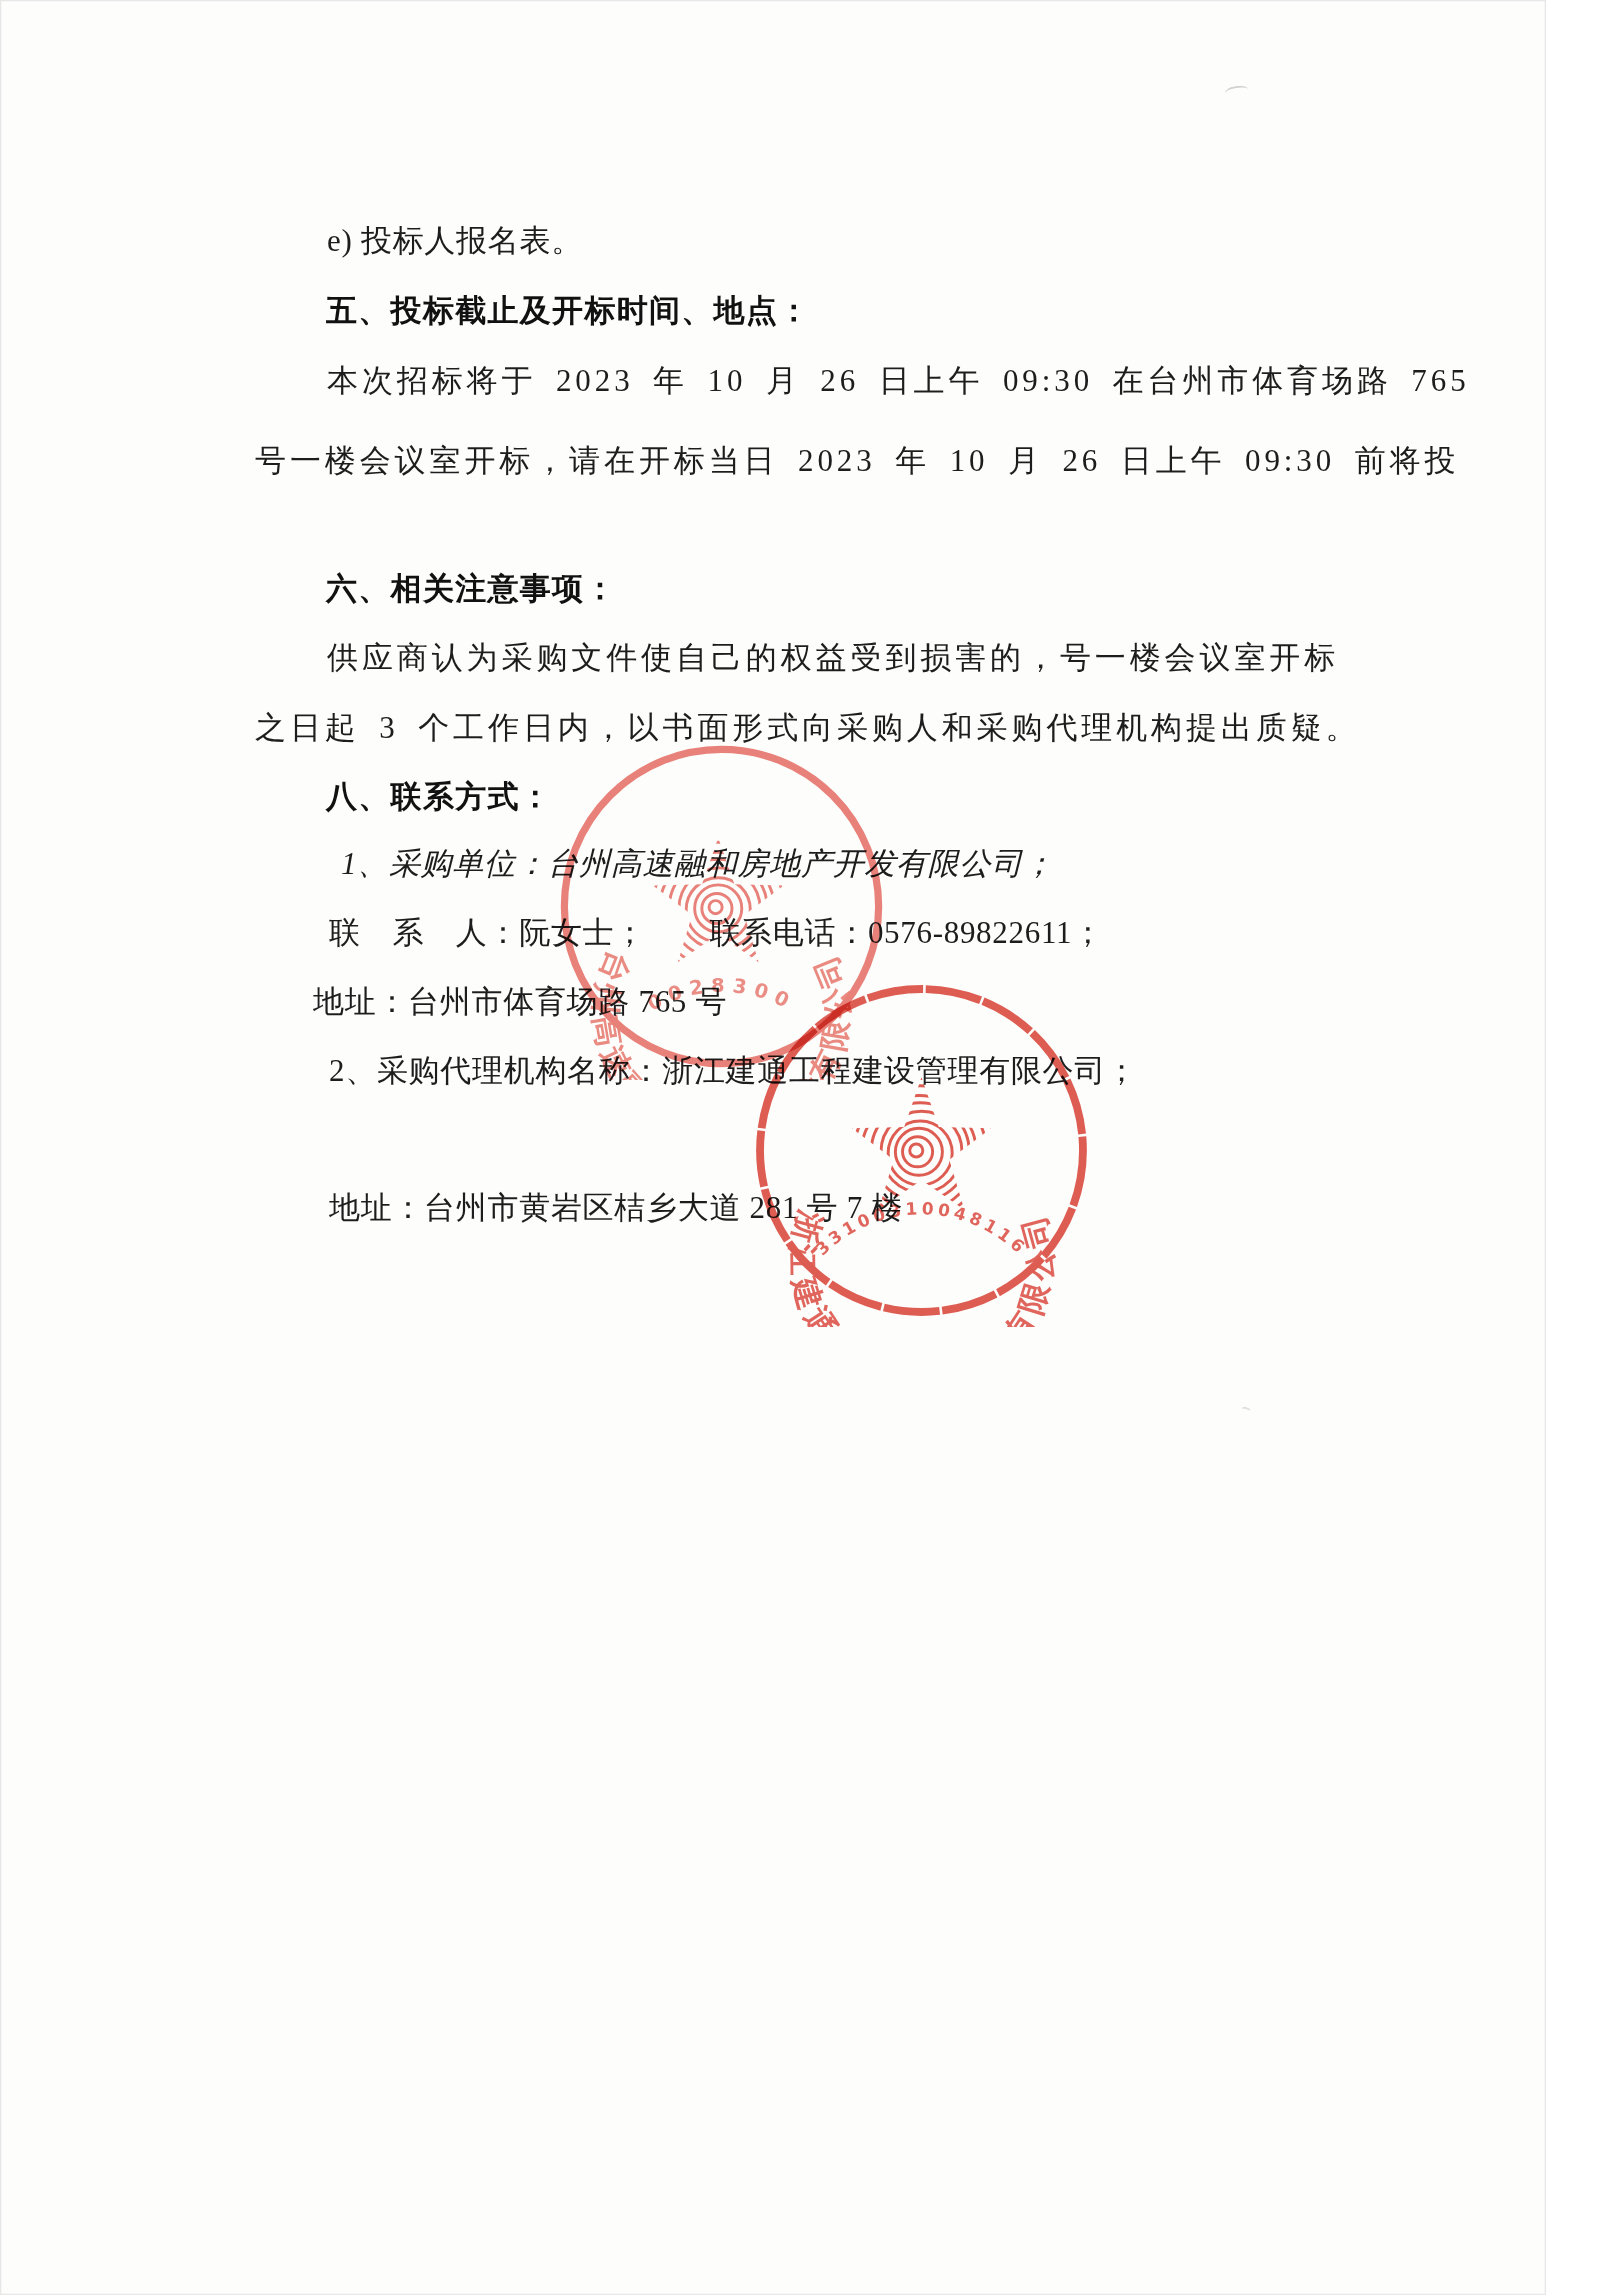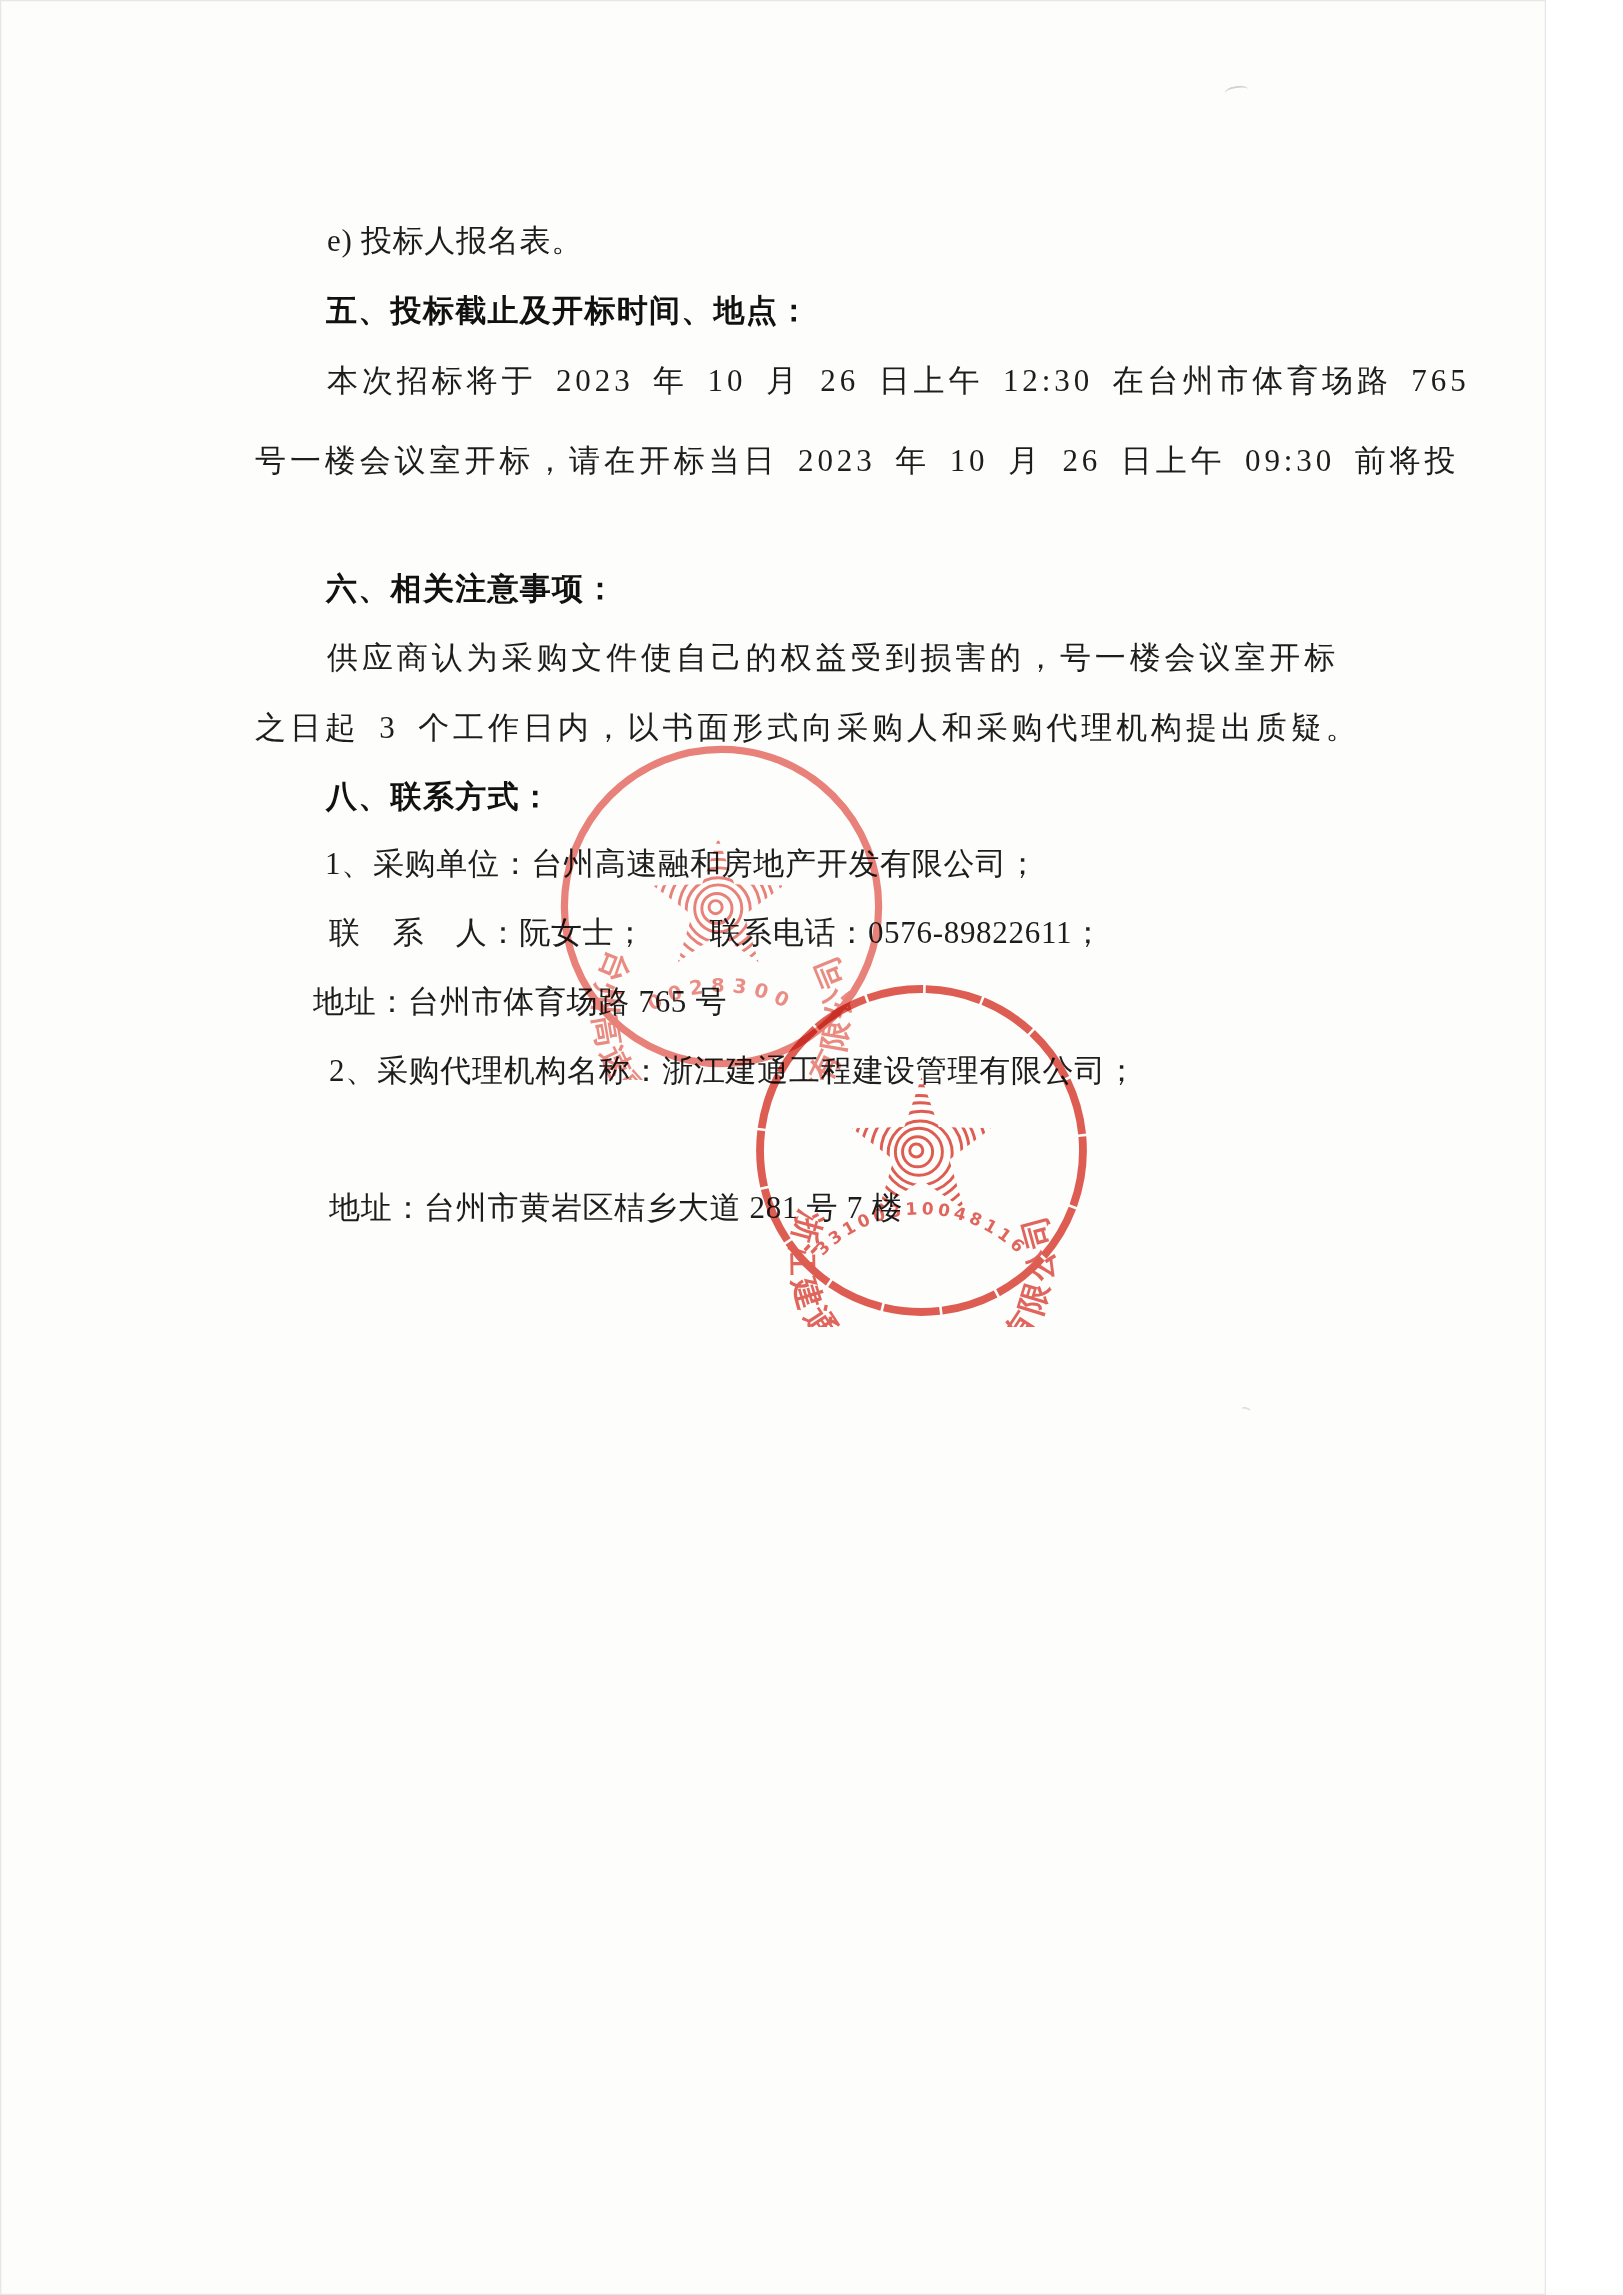--- a/index.html
+++ b/index.html
@@ -60,27 +60,27 @@
     opacity:.7;
   }
 </style>
 </head>
 <body>
 
 <div class="page">
 
   <div class="line" style="left:327px;top:223px;">e) 投标人报名表。</div>
   <div class="line heading" style="left:326px;top:293px;text-align:right;">五、投标截止及开标时间、地点：</div>
-  <div class="line stretch" style="left:327px;top:363px;">本次招标将于 2023 年 10 月 26 日上午 12:30 在台州市体育场路 765</div>
+  <div class="line stretch" style="left:327px;top:363px;">本次招标将于 2023 年 10 月 26 日上午 09:30 在台州市体育场路 765</div>
   <div class="line stretch" style="left:255px;top:432px;margin-top:11px;">号一楼会议室开标，请在开标当日 2023 年 10 月 26 日上午 09:30 前将投</div>
   <div class="line heading" style="left:326px;top:571px;">六、相关注意事项：</div>
   <div class="line stretch" style="left:327px;top:640px;">供应商认为采购文件使自己的权益受到损害的，号一楼会议室开标</div>
   <div class="line stretch" style="left:255px;top:710px;">之日起 3 个工作日内，以书面形式向采购人和采购代理机构提出质疑。</div>
   <div class="line heading" style="left:326px;top:779px;">八、联系方式：</div>
-  <div class="line" style="left:325px;top:846px;">1、采购单位：台州高速融和房地产开发有限公司；</div>
+  <div class="line" style="left:341px;top:846px;font-style:italic;">1、采购单位：台州高速融和房地产开发有限公司；</div>
   <div class="line" style="left:329px;top:915px;">联　系　人：阮女士；　　联系电话：0576-89822611；</div>
   <div class="line" style="left:313px;top:984px;">地址：台州市体育场路 765 号</div>
   <div class="line" style="left:329px;top:1053px;">2、采购代理机构名称：浙江建通工程建设管理有限公司；</div>
   <div class="line" style="left:329px;top:1190px;text-align:center;">地址：台州市黄岩区桔乡大道 281 号 7 楼</div>
 
   <svg class="stamp" style="left:548px;top:733px;opacity:.68;" width="347" height="347" viewBox="0 0 530 530">
     <defs>
       <path id="s1top" d="M 90,347 A 193,193 0 1 0 440,347" fill="none"></path>
       <path id="s1bot" d="M 147,433 A 205,205 0 0 1 383,433" fill="none"></path>
       <clipPath id="s1star">

